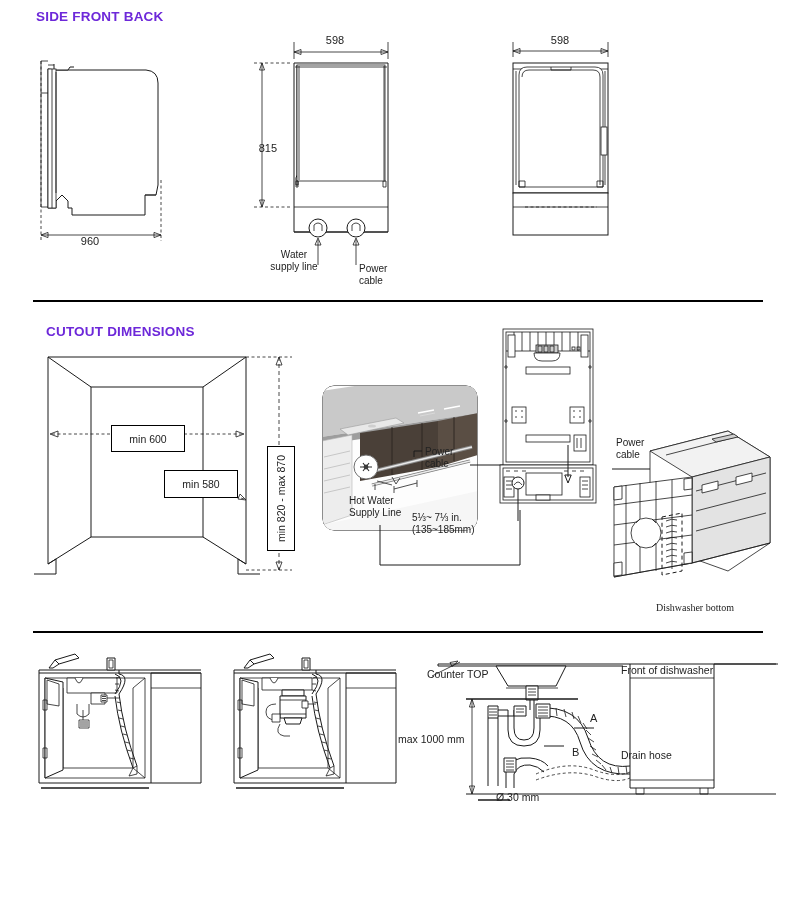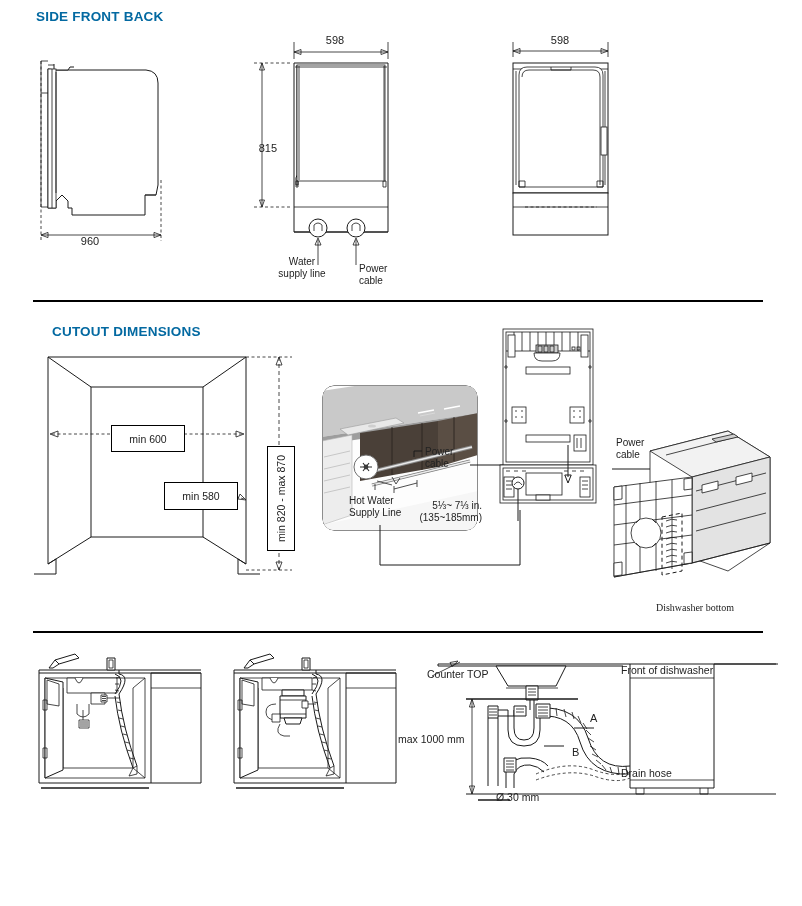--- a/index.html
+++ b/index.html
@@ -4,21 +4,21 @@
 <style>
   html,body{margin:0;padding:0;background:#fff;}
   body{
     width:802px;height:906px;position:relative;overflow:hidden;
     font-family:"Liberation Sans", sans-serif;
     color:#111;
   }
   .page{position:absolute;inset:0;}
   .abs{position:absolute;}
   .hdr{
-    font-weight:bold;font-size:13.5px;letter-spacing:.2px;color:#0369a1;
+    font-weight:bold;font-size:13.5px;letter-spacing:.2px;color:#6d28d9;
   }
   .divider{background:#000;height:1.6px;}
   .lbl{font-size:10px;color:#222;line-height:1.22;}
   .lbl-c{text-align:center;}
   .dimtxt{font-size:11px;color:#222;}
   .boxlbl{
     border:1px solid #000;background:#fff;font-size:10.5px;color:#222;
     display:flex;align-items:center;justify-content:center;text-align:center;
   }
   .vert{
@@ -113,21 +113,21 @@
       <path class="ln thin" d="M78,203 l-3,7 h6 z" fill="#1a1a1a"></path>
       <line class="ln thin" x1="116" y1="215" x2="116" y2="205"></line>
       <path class="ln thin" d="M116,203 l-3,7 h6 z" fill="#1a1a1a"></path>
       <line class="ln thin" x1="78" y1="215" x2="78" y2="230"></line>
       <line class="ln thin" x1="116" y1="215" x2="116" y2="230"></line>
     </svg>
   </div>
   <div class="abs dimtxt" style="left:302px;top:34px;width:66px;text-align:center;">598</div>
   <div class="abs dimtxt" style="left:247px;top:142px;width:30px;text-align:right;">815</div>
 
-  <div class="abs lbl lbl-c" style="left:268px;top:256px;width:52px;margin-left:8px;">
+  <div class="abs lbl lbl-c" style="left:268px;top:249px;width:52px;">
     <div>Water</div>
     <div>supply line</div>
   </div>
   <div class="abs lbl" style="left:359px;top:263px;width:46px;">
     <div>Power</div>
     <div>cable</div>
   </div>
 
   <div class="abs" style="left:485px;top:35px;">
     <svg width="160" height="220" viewBox="0 0 160 220">
@@ -156,21 +156,21 @@
 
       <rect class="ln mid wht" x="28" y="158" width="95" height="42"></rect>
       <line class="ln thin" x1="28" y1="172" x2="123" y2="172"></line>
       <line class="ln thin dashfine" x1="40" y1="172" x2="112" y2="172"></line>
     </svg>
   </div>
   <div class="abs dimtxt" style="left:527px;top:34px;width:66px;text-align:center;">598</div>
 
   <div class="abs divider" style="left:33px;top:300px;width:730px;"></div>
 
-  <div class="abs hdr" style="left:52px;top:324px;">CUTOUT DIMENSIONS</div>
+  <div class="abs hdr" style="left:46px;top:324px;">CUTOUT DIMENSIONS</div>
 
   <div class="abs" style="left:34px;top:352px;">
     <svg width="270" height="225" viewBox="0 0 270 225">
 
       <path class="ln mid" d="M14,5 L14,212"></path>
       <path class="ln mid" d="M212,5 L212,212"></path>
       <path class="ln mid" d="M14,5 L212,5"></path>
 
       <rect class="ln mid wht" x="57" y="35" width="112" height="150"></rect>
 
@@ -191,21 +191,21 @@
       <path class="ln thin" d="M212,148 l-8,-1 l2,-5 z" fill="#1a1a1a"></path>
 
       <line class="ln thin dashfine" x1="212" y1="5" x2="258" y2="5"></line>
       <line class="ln thin dashfine" x1="212" y1="218" x2="258" y2="218"></line>
       <line class="ln thin dash" x1="245" y1="5" x2="245" y2="218"></line>
       <path class="ln thin" d="M245,5 l-3,8 h6 z" fill="#1a1a1a"></path>
       <path class="ln thin" d="M245,218 l-3,-8 h6 z" fill="#1a1a1a"></path>
     </svg>
   </div>
   <div class="abs boxlbl" style="left:111px;top:425px;width:72px;height:25px;">min 600</div>
-  <div class="abs boxlbl" style="left:164px;top:470px;width:72px;height:26px;margin-top:12px;">min 580</div>
+  <div class="abs boxlbl" style="left:164px;top:470px;width:72px;height:26px;">min 580</div>
   <div class="abs boxlbl" style="left:267px;top:446px;width:26px;height:103px;">
     <span class="vert">min 820 - max 870</span>
   </div>
 
   <div class="abs" style="left:322px;top:385px;">
     <svg width="156" height="146" viewBox="0 0 156 146">
       <defs>
         <clipPath id="instClip">
             <rect x="1" y="1" width="154" height="144" rx="11"></rect>
           </clipPath>
@@ -255,21 +255,21 @@
   </div>
 
   <div class="abs lbl" style="left:425px;top:446px;width:44px;">
     <div>Power</div>
     <div>cable</div>
   </div>
   <div class="abs lbl" style="left:349px;top:495px;width:60px;">
     <div>Hot Water</div>
     <div>Supply Line</div>
   </div>
-  <div class="abs lbl" style="left:412px;top:500px;width:70px;text-align:right;">
+  <div class="abs lbl" style="left:412px;top:512px;width:70px;">
     <div>5⅓~ 7⅓ in.</div>
     <div>(135~185mm)</div>
   </div>
 
   <div class="abs" style="left:370px;top:440px;">
     <svg width="160" height="130" viewBox="0 0 160 130">
       <path class="ln mid" d="M100,25 L158,25"></path>
       <path class="ln mid" d="M10,85 L10,125 L150,125 L150,70"></path>
     </svg>
   </div>
@@ -538,16 +538,16 @@
       <path class="ln thin" d="M54,146 l-2.6,-8 h5.2 z" fill="#1a1a1a"></path>
 
       <path class="ln thick" d="M60,152 L92,152"></path>
     </svg>
   </div>
   <div class="abs lbl" style="left:427px;top:668px;font-size:10.5px;">Counter TOP</div>
   <div class="abs lbl" style="left:398px;top:733px;font-size:10.5px;">max 1000 mm</div>
   <div class="abs lbl" style="left:496px;top:791px;font-size:10.5px;">Ø 30 mm</div>
   <div class="abs lbl" style="left:590px;top:712px;font-size:11px;font-weight:500;">A</div>
   <div class="abs lbl" style="left:572px;top:746px;font-size:11px;font-weight:500;">B</div>
-  <div class="abs lbl" style="left:621px;top:749px;font-size:10.5px;margin-top:18px;">Drain hose</div>
+  <div class="abs lbl" style="left:621px;top:749px;font-size:10.5px;">Drain hose</div>
   <div class="abs lbl" style="left:621px;top:664px;font-size:10.5px;border-radius:6px;">Front of dishwasher</div>
 
 </div>
 
 </body></html>

